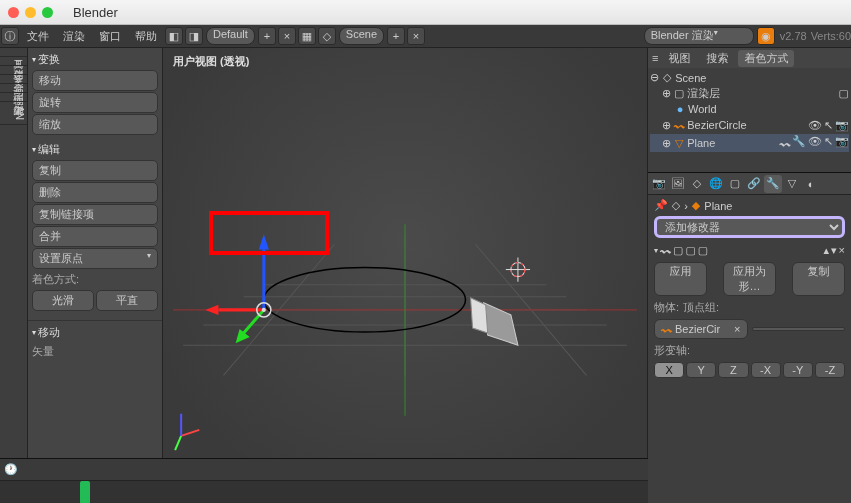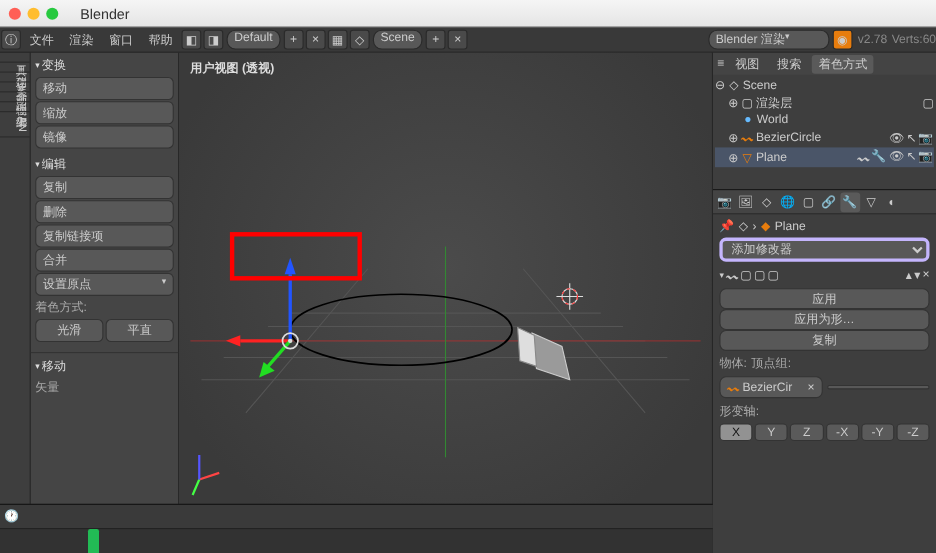--- a/index.html
+++ b/index.html
@@ -57,21 +57,21 @@
 .oltree .ico { width: 12px; display: inline-flex; justify-content: center; }
 
 .propsbar { height: 22px; background: #444; display: flex; align-items: center; padding: 0 2px; gap: 1px; border-bottom: 1px solid #222; }
 .propsbar .ic { width: 18px; height: 18px; border-radius: 3px; display: flex; align-items: center; justify-content: center; cursor: pointer; }
 .propsbar .ic.active { background: #5a5a5a; }
 
 .props { flex: 1; background: #3e3e3e; padding: 4px 6px; display: flex; flex-direction: column; gap: 4px; overflow: hidden; }
 .props .row { display: flex; align-items: center; gap: 4px; }
 .props .wbtn { flex: 1; background: #585858; border: 1px solid #333; border-radius: 6px; padding: 1px 6px; cursor: pointer; display: flex; align-items: center; justify-content: center; }
 .props select { background: #585858; border: 3px solid #c4b5fd; border-radius: 6px; color: #ccc; padding: 1px 4px; width: 100%; }
-.props .pillrow { display: flex; gap: 0; flex-direction: column; }
+.props .pillrow { display: flex; gap: 16px; }
 .props .pillrow .pill { flex: 1; background: #585858; border: 1px solid #333; border-radius: 6px; padding: 1px 2px; text-align: center; cursor: pointer; }
 .props .axisrow { display: flex; gap: 2px; }
 .props .axisrow .ax { flex: 1; background: #5a5a5a; border: 1px solid #333; border-radius: 4px; padding: 1px 2px; text-align: center; cursor: pointer; }
 .props .axisrow .ax.active { background: #929292; color: #111; }
 .props .lab { color: #aaa; }
 
 
 .redbox { position: absolute; left: 209px; top: 211px; width: 120px; height: 44px; border: 4px solid red; }
 svg.scene { position: absolute; inset: 0; width: 100%; height: 100%; }
 
@@ -129,22 +129,22 @@
     <div class="tab">AN</div>
   </div>
 
   <div class="toolpanel">
     <div class="section">
       <div class="sechdr">
           <span class="tri">▾</span>
           <span>变换</span>
         </div>
       <button class="btn">移动</button>
+      <button class="btn">旋转</button>
       <button class="btn">缩放</button>
-      <button class="btn">镜像</button>
     </div>
     <div class="section">
       <div class="sechdr">
           <span class="tri">▾</span>
           <span>编辑</span>
         </div>
       <button class="btn">复制</button>
       <button class="btn">删除</button>
       <button class="btn">复制链接项</button>
       <button class="btn">合并</button>

